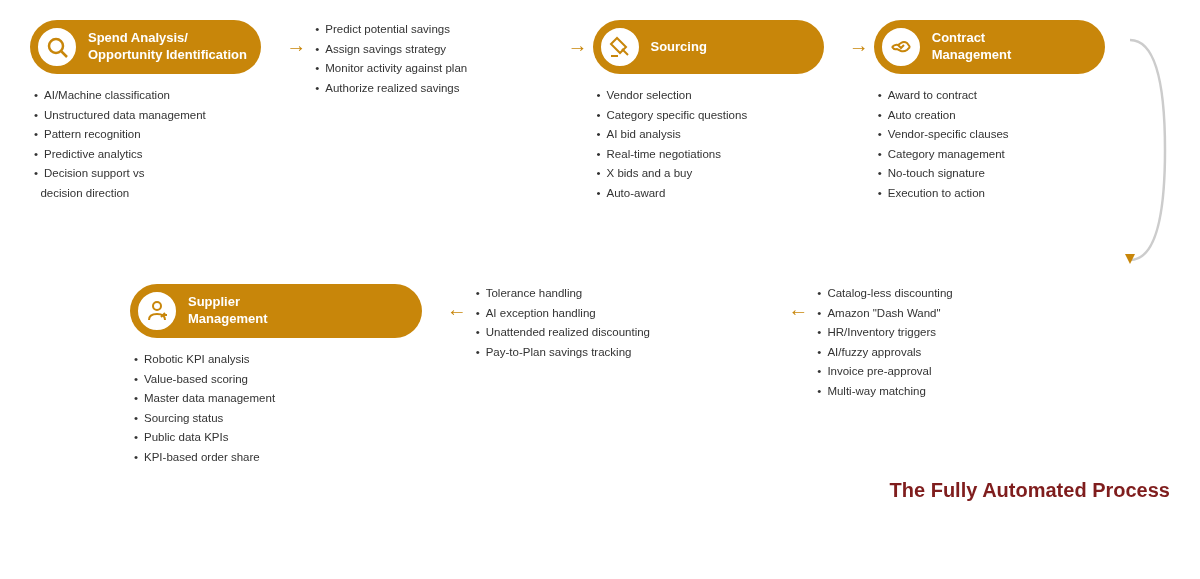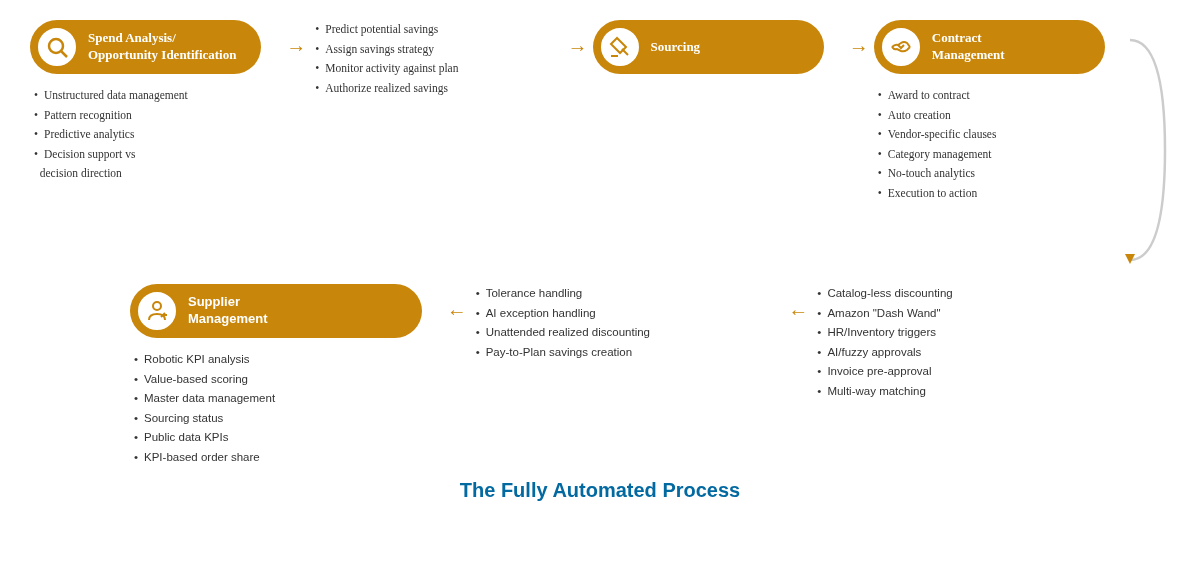--- a/index.html
+++ b/index.html
@@ -112,35 +112,34 @@
 
     .bottom-step {
       flex: 1;
       display: flex;
       flex-direction: column;
       align-items: flex-start;
     }
 
     
     .bottom-title {
-      text-align: center;
+      text-align: right;
       width: 100%;
       font-size: 20px;
       font-weight: bold;
-      color: #0369a1;
+      color: #7f1d1d;
       margin-top: 10px;
       margin-bottom: 4px;
     }
 
     
     .top-row-wrapper {
       display: flex;
       width: 100%;
       align-items: flex-start;
-      font-family: Liberation Serif, serif;
     }
 
     .top-steps-area {
       flex: 1;
       display: flex;
       align-items: flex-start;
     }
 
     
     .arc-right {
@@ -160,20 +159,21 @@
         <div class="pill-header">
           <div class="pill-icon">
             <svg viewBox="0 0 24 24" fill="none" stroke="#c8860a" stroke-width="2.5">
               <circle cx="11" cy="11" r="7"></circle>
               <line x1="16.5" y1="16.5" x2="22" y2="22"></line>
             </svg>
           </div>
           <div class="pill-text">Spend Analysis/<br>Opportunity Identification</div>
         </div>
         <ul class="bullet-list">
+          <li>AI/Machine classification</li>
           <li>Unstructured data management</li>
           <li>Pattern recognition</li>
           <li>Predictive analytics</li>
           <li>Decision support vs<br>&nbsp;&nbsp;decision direction</li>
         </ul>
       </div>
 
       <div class="arrow-right">→</div>
 
       <div class="process-step">
@@ -191,41 +191,49 @@
         <div class="pill-header">
           <div class="pill-icon">
             <svg viewBox="0 0 24 24" fill="none" stroke="#c8860a" stroke-width="2">
               <path d="M9 3L3 9l9 9 6-6-9-9z"></path>
               <line x1="14" y1="14" x2="20" y2="20"></line>
               <line x1="3" y1="21" x2="10" y2="21"></line>
             </svg>
           </div>
           <div class="pill-text">Sourcing</div>
         </div>
+        <ul class="bullet-list">
+          <li>Vendor selection</li>
+          <li>Category specific questions</li>
+          <li>AI bid analysis</li>
+          <li>Real-time negotiations</li>
+          <li>X bids and a buy</li>
+          <li>Auto-award</li>
+        </ul>
       </div>
 
       <div class="arrow-right">→</div>
 
       <div class="process-step">
         <div class="pill-header">
           <div class="pill-icon">
             <svg viewBox="0 0 24 24" fill="none" stroke="#c8860a" stroke-width="2">
               <path d="M3 12 Q6 9 9 10 L12 8 Q15 6 18 8 L21 12"></path>
               <path d="M3 12 Q5 15 8 14 L12 16 Q15 17 18 15 L21 12"></path>
               <path d="M9 10 L12 13 L15 10"></path>
             </svg>
           </div>
           <div class="pill-text">Contract<br>Management</div>
         </div>
         <ul class="bullet-list">
           <li>Award to contract</li>
           <li>Auto creation</li>
           <li>Vendor-specific clauses</li>
           <li>Category management</li>
-          <li>No-touch analytics</li>
+          <li>No-touch signature</li>
           <li>Execution to action</li>
         </ul>
       </div>
     </div>
 
     <div class="arc-right">
       <svg width="45" height="260" viewBox="0 0 45 260">
         <path d="M 5 20 Q 40 20 40 130 Q 40 240 5 240" fill="none" stroke="#ccc" stroke-width="2.5"></path>
         <polygon points="5,244 0,234 10,234" fill="#c8860a"></polygon>
       </svg>
@@ -256,21 +264,21 @@
       </ul>
     </div>
 
     <div class="arrow-left">←</div>
 
     <div class="bottom-step">
       <ul class="bullet-list">
         <li>Tolerance handling</li>
         <li>AI exception handling</li>
         <li>Unattended realized discounting</li>
-        <li>Pay-to-Plan savings creation</li>
+        <li>Pay-to-Plan savings tracking</li>
       </ul>
     </div>
 
     <div class="arrow-left">←</div>
 
     <div class="bottom-step">
       <ul class="bullet-list">
         <li>Catalog-less discounting</li>
         <li>Amazon "Dash Wand"</li>
         <li>HR/Inventory triggers</li>

